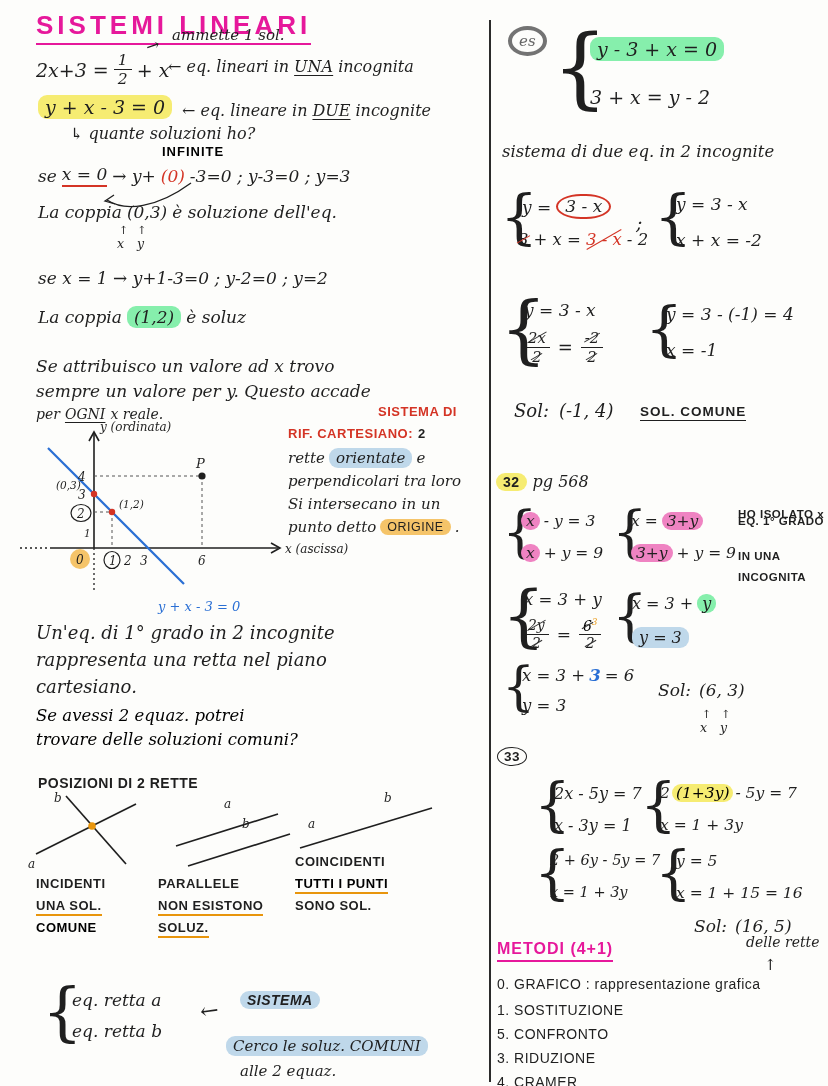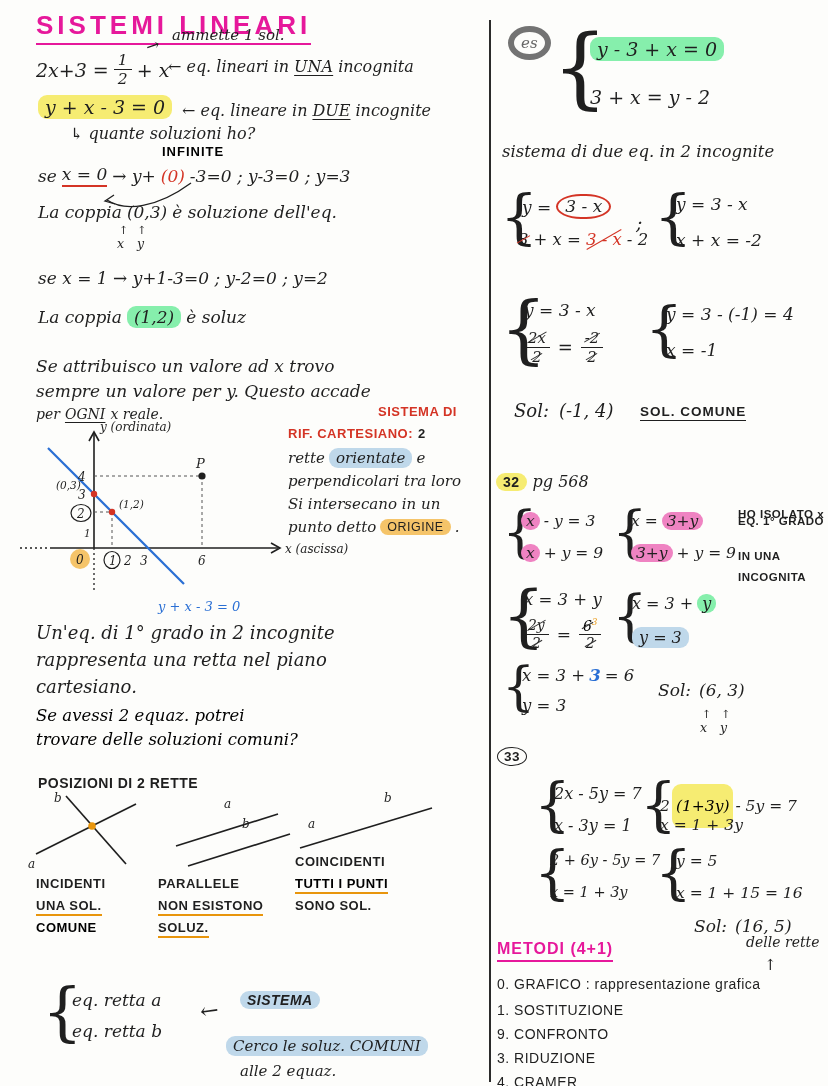--- a/index.html
+++ b/index.html
@@ -28,21 +28,21 @@
   .brace { position:absolute; font-family:"DejaVu Serif",serif; line-height:1; color:#1f1f1f; font-style:normal; }
   .frac { display:inline-flex; flex-direction:column; align-items:center; line-height:1.05; font-size:.82em; }
   .frac .num { border-bottom:1.5px solid currentColor; padding:0 4px 1px; text-align:center; }
   .frac .den { padding-top:1px; }
   .cancel { position:relative; display:inline-block; }
   .cancel::after { content:""; position:absolute; left:-2px; right:-2px; top:46%;
                    border-top:1.7px solid #333; transform:rotate(-30deg); }
   .cancel-red::after { border-top-color:#d43425; }
   .circ-red { display:inline-block; border:2px solid #d43425; border-radius:50%/55%; padding:0 7px 1px; }
   .circ-ink { display:inline-block; border:1.7px solid #1f1f1f; border-radius:50%; padding:1px 6px; }
-  .circ-gray { display:inline-block; border:6px solid #737373; border-radius:50%; padding:2px 7px; color:#666; }
+  .circ-gray { display:inline-block; border:4px solid #737373; border-radius:50%; padding:2px 7px; color:#666; }
   sup.sm { font-size:.6em; color:#e8950c; }
   .axis { stroke:#1f1f1f; stroke-width:1.6; fill:none; }
   .dashaxis { stroke:#1f1f1f; stroke-width:1.3; stroke-dasharray:2,3; }
   .guide { stroke:#555; stroke-width:1; stroke-dasharray:3,3; }
   .dline { stroke:#1f1f1f; stroke-width:1.7; }
   .gtext { font-family:"DejaVu Serif",serif; font-style:italic; font-size:12px; fill:#1f1f1f; }
   .gs { font-size:10.5px; } .gb { font-size:13px; } .gblue { fill:#2a6fd4; font-size:13px; }
 </style>
 </head>
 <body>
@@ -362,21 +362,21 @@
   <div class="t" style="left:497px;top:746px">
     <span class="circ-ink print" style="font-size:13.5px;font-weight:bold">33</span>
   </div>
 
   <span class="brace" style="left:534px;top:776px;font-size:58px">{</span>
   <div class="t hand" style="left:554px;top:784px;font-size:16px">2x - 5y = 7</div>
   <div class="t hand" style="left:554px;top:816px;font-size:16px">x - 3y = 1</div>
   <span class="brace" style="left:640px;top:776px;font-size:58px">{</span>
   <div class="t row hand" style="left:660px;top:784px;font-size:15.5px;gap:2px">
     <span>2</span>
-    <span class="hl hl-yellow orange" style="padding:13px 4px">(1+3y)</span>
+    <span class="hl hl-yellow orange" style="padding:0 4px">(1+3y)</span>
     <span>- 5y = 7</span>
   </div>
   <div class="t hand" style="left:660px;top:816px;font-size:15.5px">x = 1 + 3y</div>
 
   <span class="brace" style="left:534px;top:844px;font-size:58px">{</span>
   <div class="t hand" style="left:550px;top:852px;font-size:14.5px">2 + 6y - 5y = 7</div>
   <div class="t hand" style="left:550px;top:884px;font-size:14.5px">x = 1 + 3y</div>
   <span class="brace" style="left:655px;top:844px;font-size:58px">{</span>
   <div class="t hand" style="left:676px;top:852px;font-size:15.5px">y = 5</div>
   <div class="t hand" style="left:676px;top:884px;font-size:15.5px">x = 1 + 15 = 16</div>
@@ -385,17 +385,17 @@
     <span>Sol:</span>
     <span>(16, 5)</span>
   </div>
 
   <div class="t print magenta ul-magenta" style="left:497px;top:940px;font-size:16px;font-weight:bold;letter-spacing:1px">METODI (4+1)</div>
   <div class="t hand" style="left:746px;top:934px;font-size:14px">delle rette</div>
   <span class="t" style="left:764px;top:956px;font-size:15px">↑</span>
 
   <div class="t print" style="left:497px;top:976px;font-size:14px">0. GRAFICO : rappresentazione grafica</div>
   <div class="t print" style="left:497px;top:1002px;font-size:14px">1. SOSTITUZIONE</div>
-  <div class="t print" style="left:497px;top:1026px;font-size:14px">9. CONFRONTO</div>
+  <div class="t print" style="left:497px;top:1026px;font-size:14px">5. CONFRONTO</div>
   <div class="t print" style="left:497px;top:1050px;font-size:14px">3. RIDUZIONE</div>
   <div class="t print" style="left:497px;top:1074px;font-size:14px">4. CRAMER</div>
 
 </div>
 
 </body></html>

